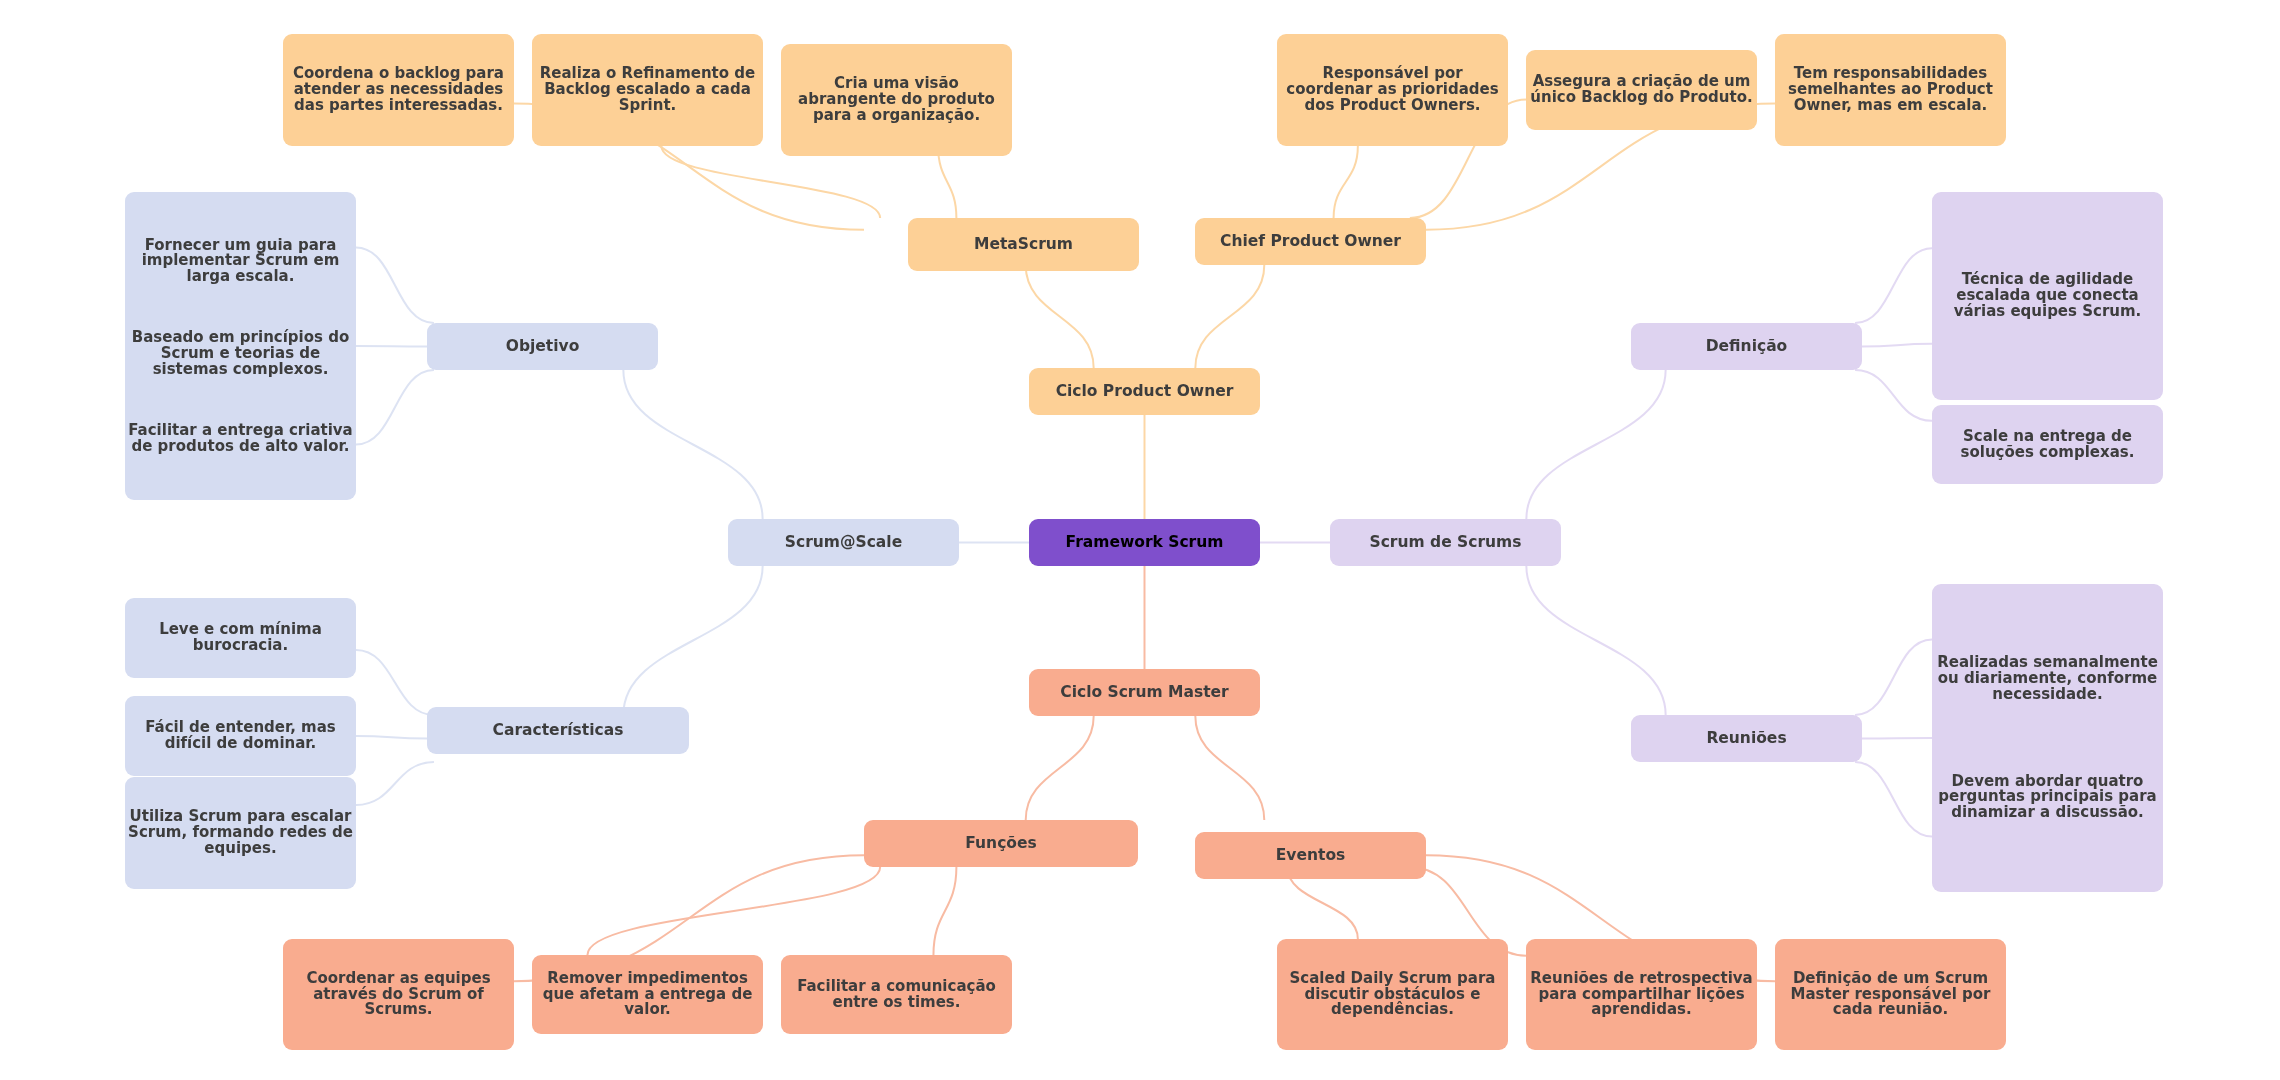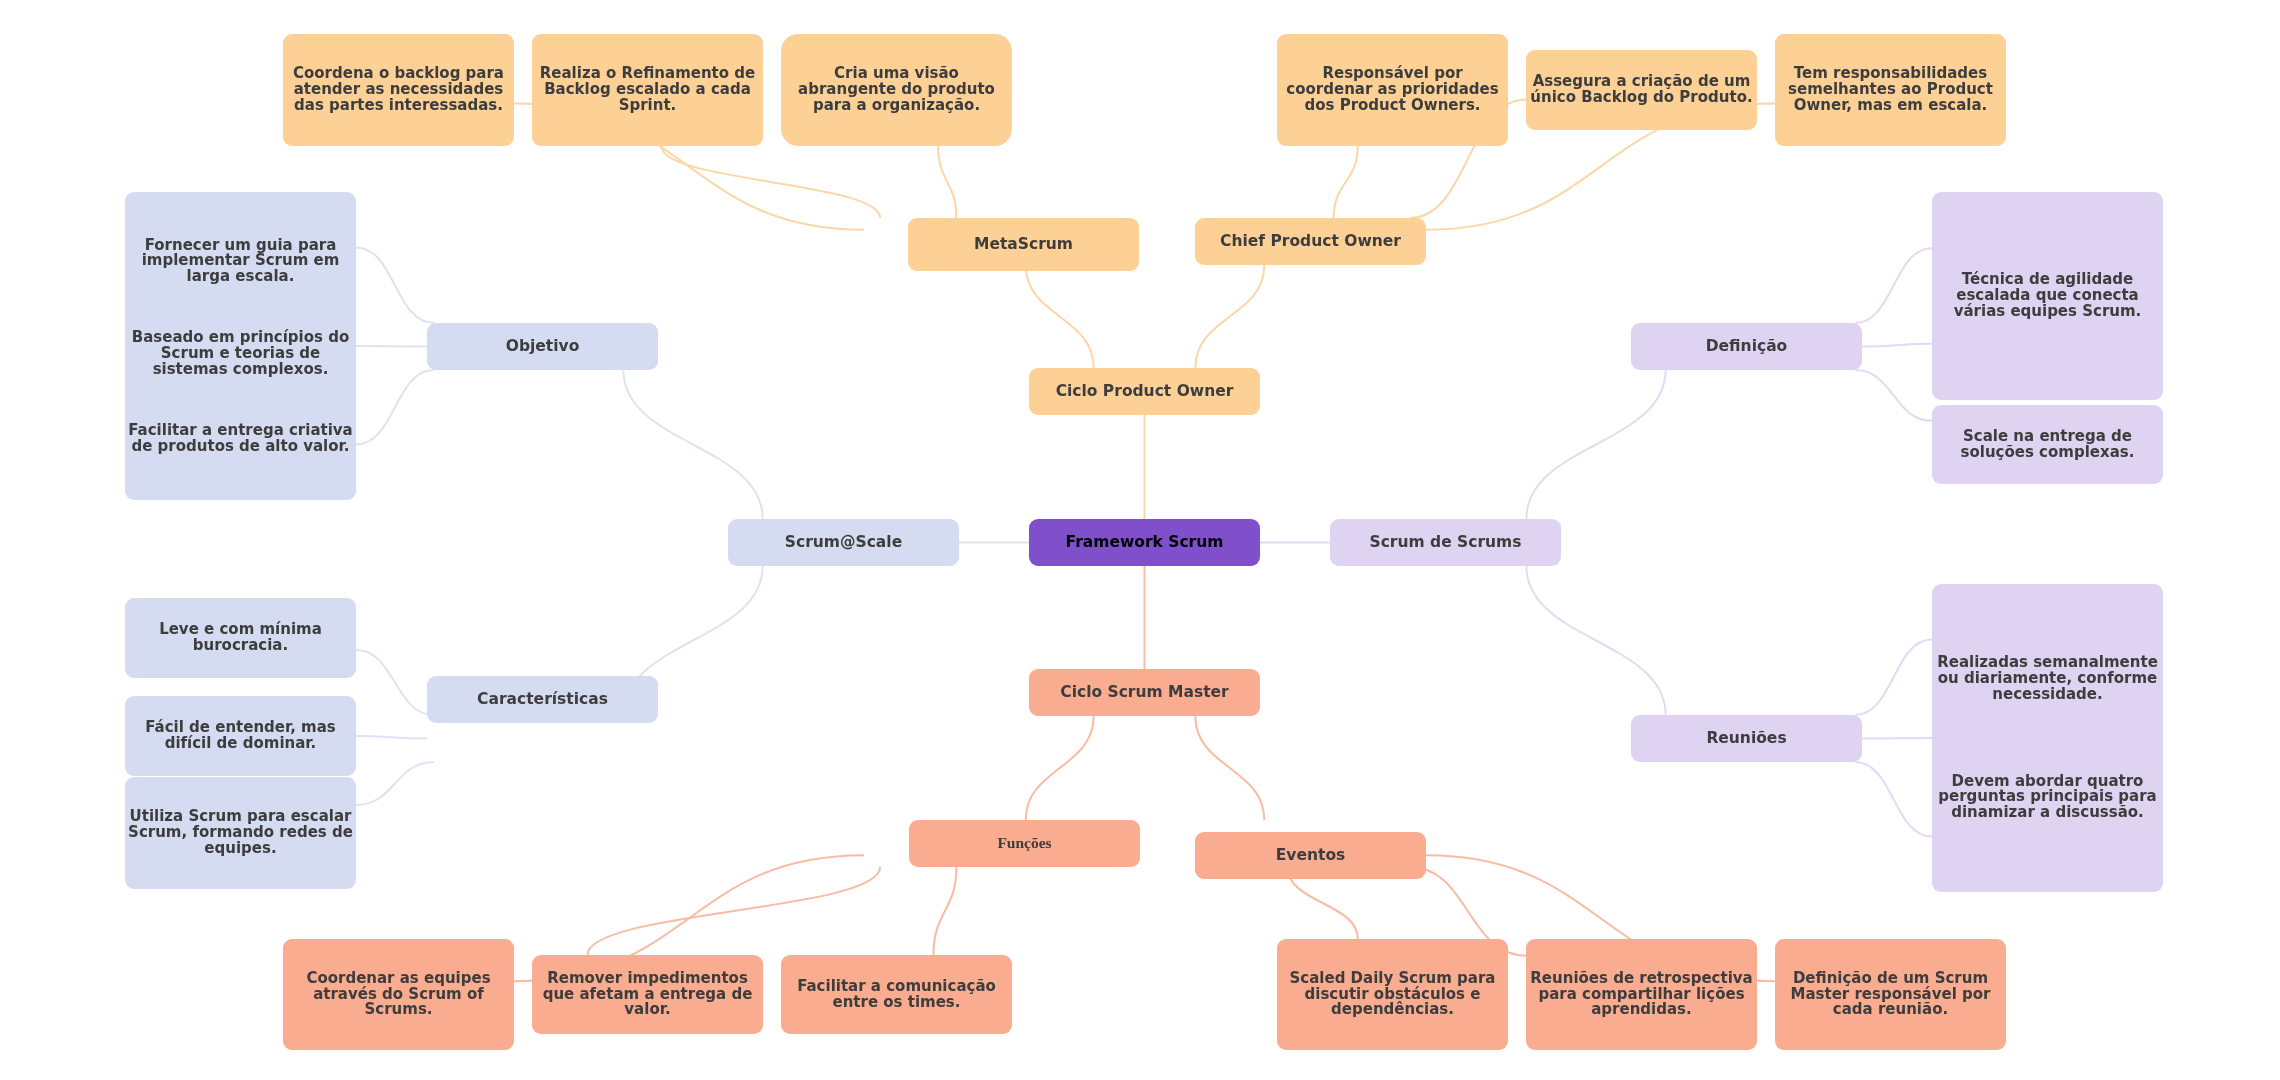--- a/index.html
+++ b/index.html
@@ -63,41 +63,41 @@
   </svg>
 
 <div class="node root main" id="n-root" style="left:1029px;top:519px;width:231px;height:47px;">Framework Scrum</div>
 
 <div class="node po main" id="n-cpo-main" style="left:1029px;top:368px;width:231px;height:47px;">Ciclo Product Owner</div>
 <div class="node po main" id="n-meta" style="left:864px;top:218px;width:231px;height:53px;margin-left:44px;">MetaScrum</div>
 <div class="node po main" id="n-chief" style="left:1195px;top:218px;width:231px;height:47px;">Chief Product Owner</div>
 
 <div class="node po leaf" id="l-meta-0" style="left:283px;top:34px;width:231px;height:112px;">Coordena o backlog para atender as necessidades das partes interessadas.</div>
 <div class="node po leaf" id="l-meta-1" style="left:532px;top:34px;width:231px;height:112px;">Realiza o Refinamento de Backlog escalado a cada Sprint.</div>
-<div class="node po leaf" id="l-meta-2" style="left:781px;top:34px;width:231px;height:112px;border-radius:17px;">Cria uma visão abrangente do produto para a organização.</div>
+<div class="node po leaf" id="l-meta-2" style="left:781px;top:44px;width:231px;height:112px;">Cria uma visão abrangente do produto para a organização.</div>
 
 <div class="node po leaf" id="l-chief-0" style="left:1277px;top:34px;width:231px;height:112px;">Responsável por coordenar as prioridades dos Product Owners.</div>
 <div class="node po leaf" id="l-chief-1" style="left:1526px;top:50px;width:231px;height:80px;">Assegura a criação de um único Backlog do Produto.</div>
 <div class="node po leaf" id="l-chief-2" style="left:1775px;top:34px;width:231px;height:112px;">Tem responsabilidades semelhantes ao Product Owner, mas em escala.</div>
 
 <div class="node sm main" id="n-csm" style="left:1029px;top:669px;width:231px;height:47px;">Ciclo Scrum Master</div>
-<div class="node sm main" id="n-func" style="left:909px;top:820px;width:231px;height:47px;font-family:Liberation Serif, serif;">Funções</div>
+<div class="node sm main" id="n-func" style="left:864px;top:820px;width:274px;height:47px;">Funções</div>
 <div class="node sm main" id="n-ev" style="left:1195px;top:820px;width:231px;height:47px;margin-top:12px;">Eventos</div>
 
 <div class="node sm leaf" id="l-func-0" style="left:283px;top:939px;width:231px;height:111px;">Coordenar as equipes através do Scrum of Scrums.</div>
 <div class="node sm leaf" id="l-func-1" style="left:532px;top:955px;width:231px;height:79px;">Remover impedimentos que afetam a entrega de valor.</div>
 <div class="node sm leaf" id="l-func-2" style="left:781px;top:955px;width:231px;height:79px;">Facilitar a comunicação entre os times.</div>
 
 <div class="node sm leaf" id="l-ev-0" style="left:1277px;top:939px;width:231px;height:111px;">Scaled Daily Scrum para discutir obstáculos e dependências.</div>
 <div class="node sm leaf" id="l-ev-1" style="left:1526px;top:939px;width:231px;height:111px;">Reuniões de retrospectiva para compartilhar lições aprendidas.</div>
 <div class="node sm leaf" id="l-ev-2" style="left:1775px;top:939px;width:231px;height:111px;">Definição de um Scrum Master responsável por cada reunião.</div>
 
 <div class="node ss main" id="n-ss" style="left:728px;top:519px;width:231px;height:47px;">Scrum@Scale</div>
 <div class="node ss main" id="n-obj" style="left:427px;top:323px;width:231px;height:47px;">Objetivo</div>
-<div class="node ss main" id="n-car" style="left:427px;top:676px;width:231px;height:47px;">Características</div>
+<div class="node ss main" id="n-car" style="left:427px;top:707px;width:262px;height:47px;">Características</div>
 
 <div class="node ss multi" id="l-obj-box" style="left:125px;top:192px;width:231px;height:308px;">
   <span id="l-obj-0">Fornecer um guia para implementar Scrum em larga escala.</span>
   <span id="l-obj-1">Baseado em princípios do Scrum e teorias de sistemas complexos.</span>
   <span id="l-obj-2">Facilitar a entrega criativa de produtos de alto valor.</span>
 </div>
 
 <div class="node ss leaf" id="l-car-0" style="left:125px;top:598px;width:231px;height:80px;">Leve e com mínima burocracia.</div>
 <div class="node ss leaf" id="l-car-1" style="left:125px;top:696px;width:231px;height:80px;">Fácil de entender, mas difícil de dominar.</div>
 <div class="node ss leaf" id="l-car-2" style="left:125px;top:777px;width:231px;height:112px;">Utiliza Scrum para escalar Scrum, formando redes de equipes.</div>

